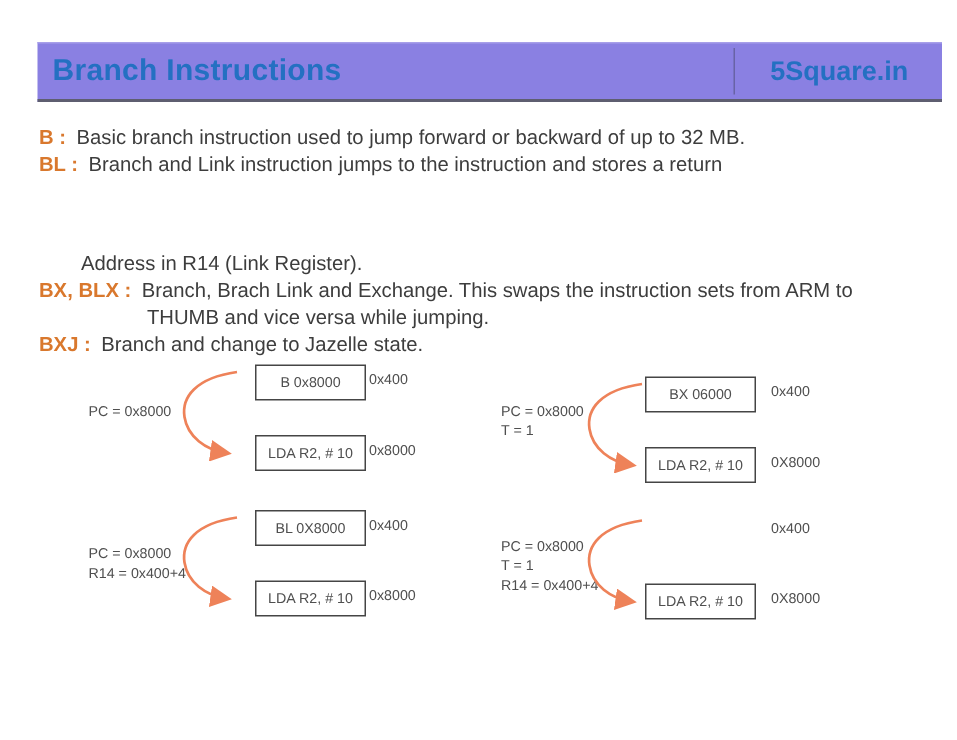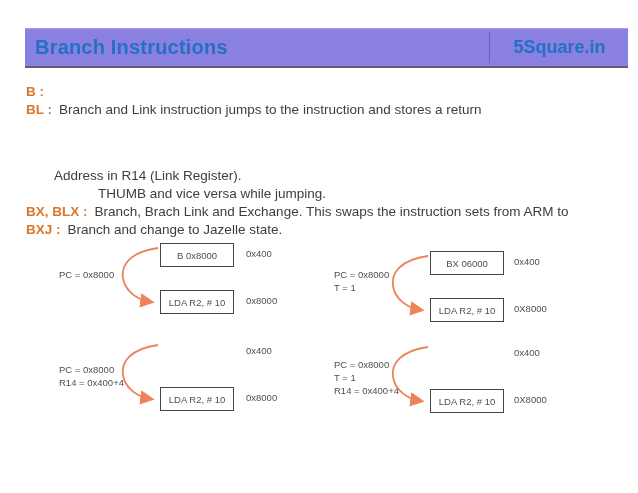--- a/index.html
+++ b/index.html
@@ -42,21 +42,21 @@
   .regs{position:absolute;left:4px;}
   .d1 .regs{top:28px;} .d2 .regs{top:26px;} .d3 .regs{top:20px;} .d4 .regs{top:19px;}
   .regs span{display:block;line-height:13px;white-space:nowrap;}
   .regs span:empty{display:none;}
   .ibox{
     position:absolute;width:74px;height:24px;box-sizing:border-box;
     border:1.5px solid var(--box-border);background:#fff;
     display:flex;align-items:center;justify-content:center;white-space:nowrap;
   }
   .ibox.top{top:3px;} .ibox.bottom{top:50px;}
-  .d1 .ibox,.d2 .ibox{left:105px;} .d3 .ibox,.d4 .ibox{left:100px;}
+  .d1 .ibox,.d2 .ibox{left:115px;} .d3 .ibox,.d4 .ibox{left:100px;}
   .addr{position:absolute;white-space:nowrap;}
   .addr.top-addr{top:8px;} .addr.bottom-addr{top:55px;}
   .d1 .addr,.d2 .addr{left:191px;} .d3 .addr,.d4 .addr{left:184px;}
   .arrow{position:absolute;top:5px;width:44px;height:62px;overflow:visible;}
   .d1 .arrow,.d2 .arrow{left:63px;} .d3 .arrow,.d4 .arrow{left:58px;}
   .arrow path{fill:none;stroke:var(--arrow);stroke-width:1.8;}
   .arrow marker path{fill:var(--arrow);stroke:none;}
 </style>
 </head>
 <body>
@@ -65,36 +65,37 @@
 
   <div class="header">
     <div class="header-title">Branch Instructions</div>
     <div class="header-divider"></div>
     <div class="header-brand">5Square.in</div>
   </div>
 
   <div class="bullets">
     <div class="bline">
       <span class="lbl">B :</span>
+      <span class="txt">Basic branch instruction used to jump forward or backward of up to 32 MB.</span>
     </div>
     <div class="bline">
       <span class="lbl">BL :</span>
       <span class="txt">Branch and Link instruction jumps to the instruction and stores a return</span>
     </div>
     <div class="bline ind-sm">
       <span class="lbl"></span>
       <span class="txt">Address in R14 (Link Register).</span>
     </div>
+    <div class="bline">
+      <span class="lbl">BX, BLX :</span>
+      <span class="txt">Branch, Brach Link and Exchange. This swaps the instruction sets from ARM to</span>
+    </div>
     <div class="bline ind-lg">
       <span class="lbl"></span>
       <span class="txt">THUMB and vice versa while jumping.</span>
-    </div>
-    <div class="bline">
-      <span class="lbl">BX, BLX :</span>
-      <span class="txt">Branch, Brach Link and Exchange. This swaps the instruction sets from ARM to</span>
     </div>
     <div class="bline">
       <span class="lbl">BXJ :</span>
       <span class="txt">Branch and change to Jazelle state.</span>
     </div>
   </div>
 
   <div class="diagram d1">
     <div class="regs">
       <span>PC = 0x8000</span>
@@ -121,20 +122,21 @@
 
     </div>
     <svg class="arrow" viewBox="0 0 44 62">
       <defs>
           <marker id="ah1" markerWidth="8" markerHeight="8" refX="6" refY="4" orient="auto">
             <path d="M0,0 L8,4 L0,8 Z"></path>
           </marker>
         </defs>
       <path d="M 40 3 C 12 7, 3 20, 5 33 C 7 46, 19 55, 33 57" marker-end="url(#ah1)"></path>
     </svg>
+    <div class="ibox top">BL 0X8000</div>
     <div class="addr top-addr">0x400</div>
     <div class="ibox bottom">LDA R2, # 10</div>
     <div class="addr bottom-addr">0x8000</div>
   </div>
 
   <div class="diagram d3">
     <div class="regs">
       <span>PC = 0x8000</span>
       <span>T = 1</span>
 

